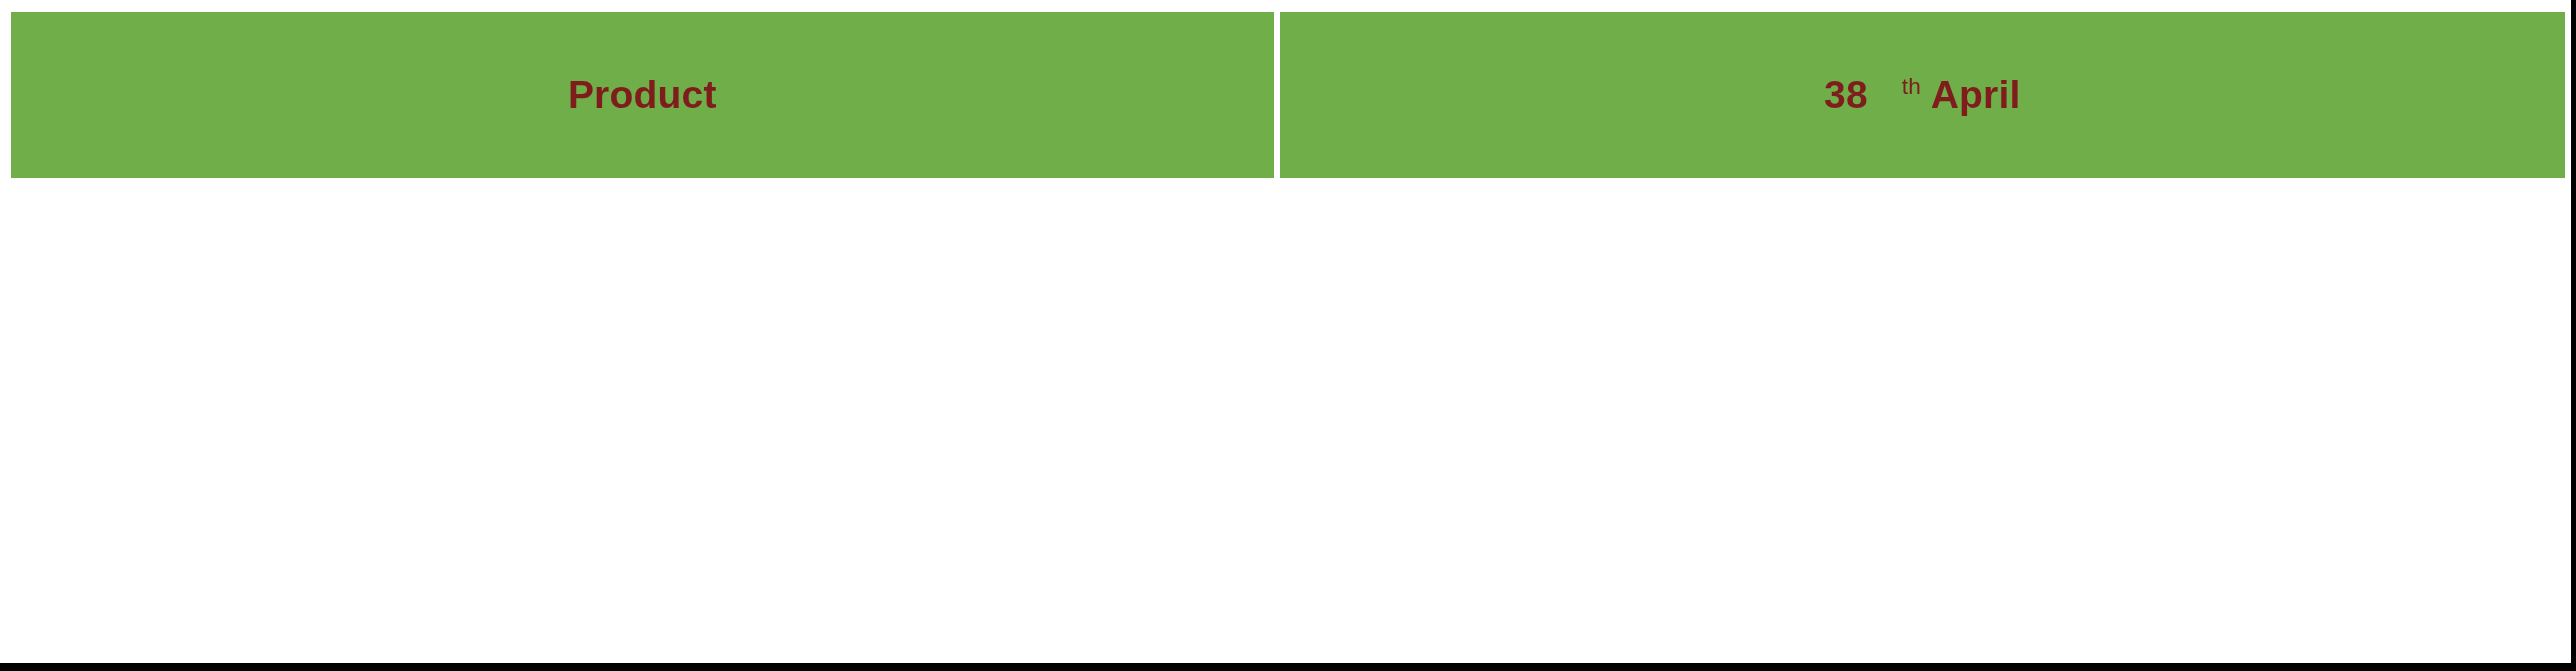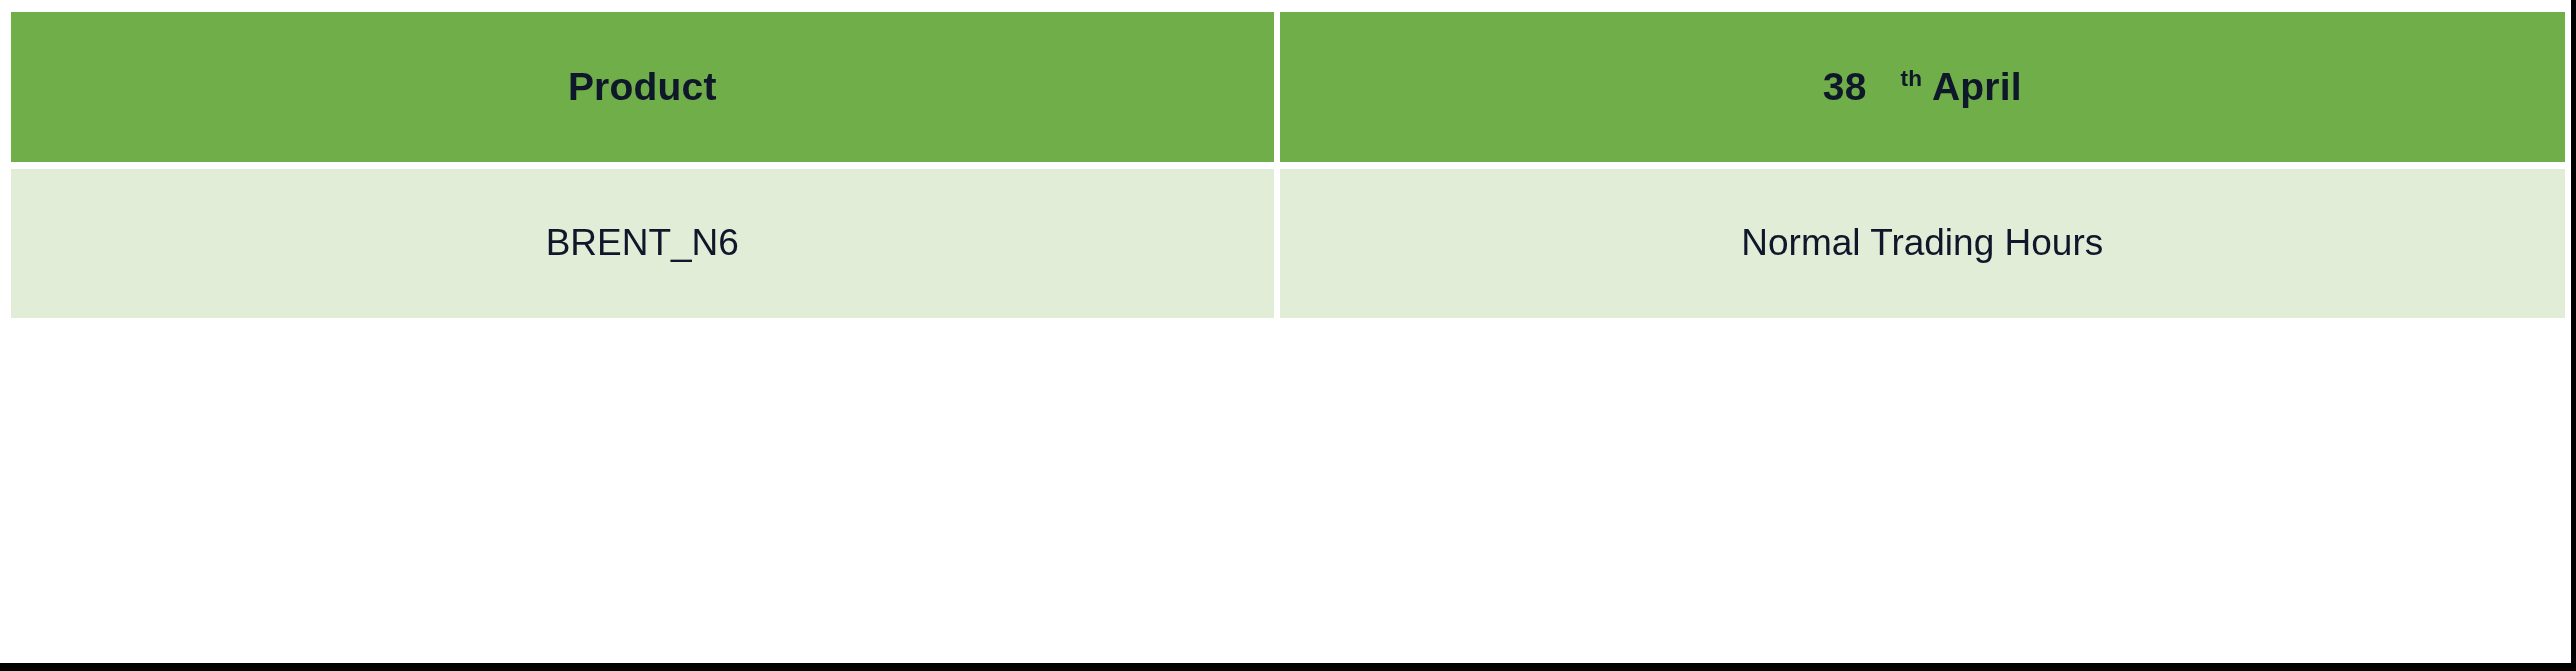--- a/index.html
+++ b/index.html
@@ -45,25 +45,25 @@
     top: 4.8px;
     left: 4.8px;
     width: 2566px;
     border-collapse: separate;
     border-spacing: 6.4px 7.2px;
     table-layout: fixed;
   }
 
   .schedule-table th,
   .schedule-table td {
-    padding: 0;
+    padding: 8px;
     margin: 0;
     text-align: center;
     vertical-align: middle;
-    color: #0f172a;
+    color: #7f1d1d;
   }
 
   .schedule-table thead th {
     background: #6FAE49;
     height: 150px;
     font-size: 39px;
     font-weight: bold;
     letter-spacing: 0.2px;
   }
 
@@ -74,21 +74,21 @@
     font-weight: normal;
   }
 
   .col-product { width: 1258px; }
   .col-date    { width: 1280px; }
 
   .sup-ord {
     font-size: 0.58em;
     vertical-align: super;
     line-height: 0;
-    font-weight: bold;
+    font-weight: normal;
     margin-left: 34px;
   }
 </style>
 </head>
 <body>
 
 <div id="page">
 
   <div class="edge-band right"></div>
   <div class="edge-band bottom"></div>
@@ -100,21 +100,17 @@
     </colgroup>
 
     <thead>
       <tr>
         <th>Product</th>
         <th><span>38</span><span class="sup-ord">th</span><span> April</span></th>
       </tr>
     </thead>
 
     <tbody>
-      <tr>
-        <td>BRENT_N6</td>
-        <td>Normal Trading Hours</td>
-      </tr>
     </tbody>
   </table>
 
 </div>
 
 
 </body></html>

